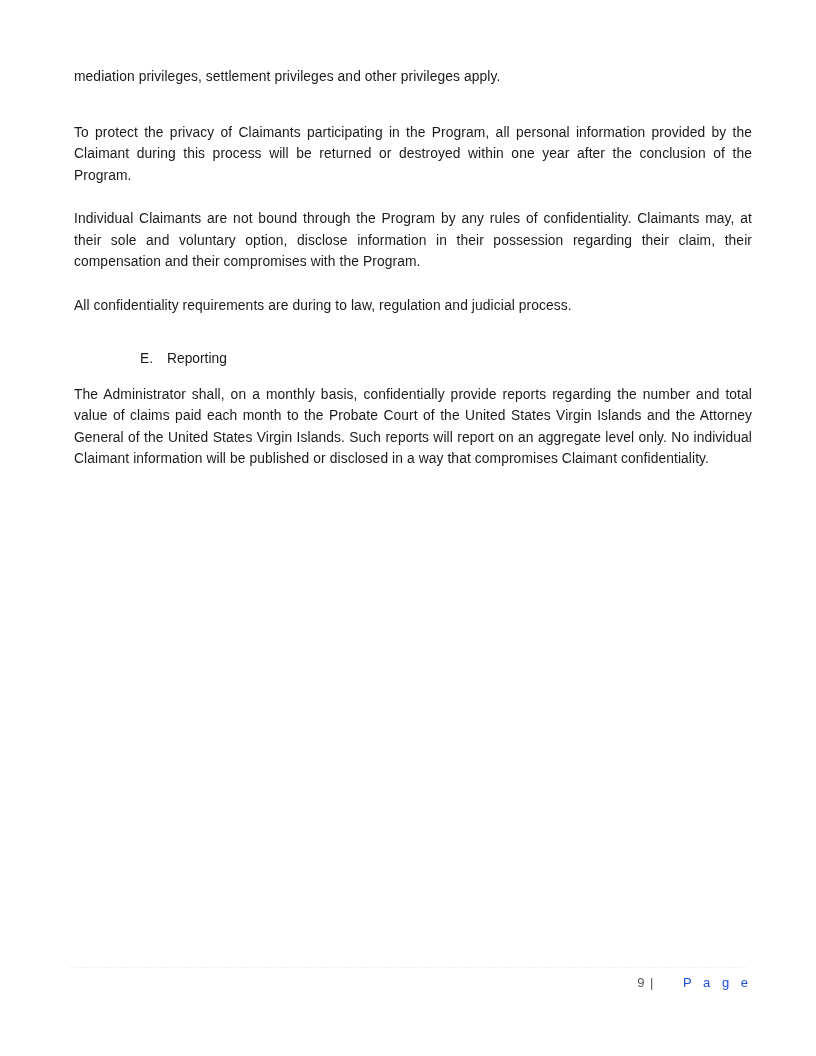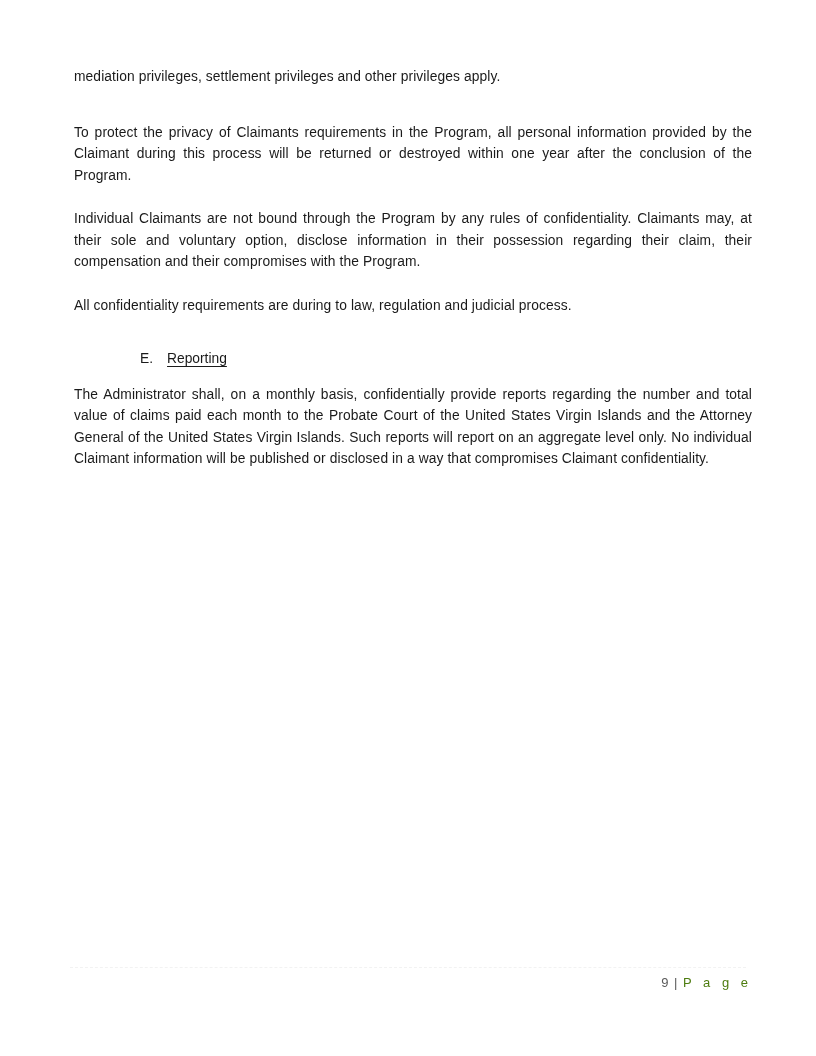--- a/index.html
+++ b/index.html
@@ -38,52 +38,52 @@
     margin: 32px 0 14px 0;
     padding-left: 66px;
     font-size: 13.8px;
     line-height: 21.5px;
   }
   .heading-label {
     display: inline-block;
     margin-right: 14px;
   }
   .heading-title {
-    text-decoration: underline;
     text-underline-offset: 3px;
   }
   .footer {
     position: absolute;
     right: 64px;
     bottom: 66px;
     font-size: 13px;
     color: #595959;
     letter-spacing: 1px;
   }
   .footer .spaced {
     letter-spacing: 4px;
-    color: #4d7c0f;
+    color: #1d4ed8;
+    margin-left: 24px;
   }
   .scan-line {
     position: absolute;
     left: 70px;
     right: 70px;
     bottom: 88px;
     border-top: 1px dashed rgba(0,0,0,0.05);
   }
 </style>
 </head>
 <body>
 
 <div class="page">
   <div class="content">
 
     <p class="para first">mediation privileges, settlement privileges and other privileges apply.</p>
 
-    <p class="para">To protect the privacy of Claimants requirements in the Program, all personal information provided by the Claimant during this process will be returned or destroyed within one year after the conclusion of the Program.</p>
+    <p class="para">To protect the privacy of Claimants participating in the Program, all personal information provided by the Claimant during this process will be returned or destroyed within one year after the conclusion of the Program.</p>
 
     <p class="para">Individual Claimants are not bound through the Program by any rules of confidentiality. Claimants may, at their sole and voluntary option, disclose information in their possession regarding their claim, their compensation and their compromises with the Program.</p>
 
     <p class="para">All confidentiality requirements are during to law, regulation and judicial process.</p>
 
     <div class="heading-row">
       <span class="heading-label">E.</span><span class="heading-title">Reporting</span>
     </div>
 
     <p class="para">The Administrator shall, on a monthly basis, confidentially provide reports regarding the number and total value of claims paid each month to the Probate Court of the United States Virgin Islands and the Attorney General of the United States Virgin Islands.  Such reports will report on an aggregate level only.  No individual Claimant information will be published or disclosed in a way that compromises Claimant confidentiality.</p>

